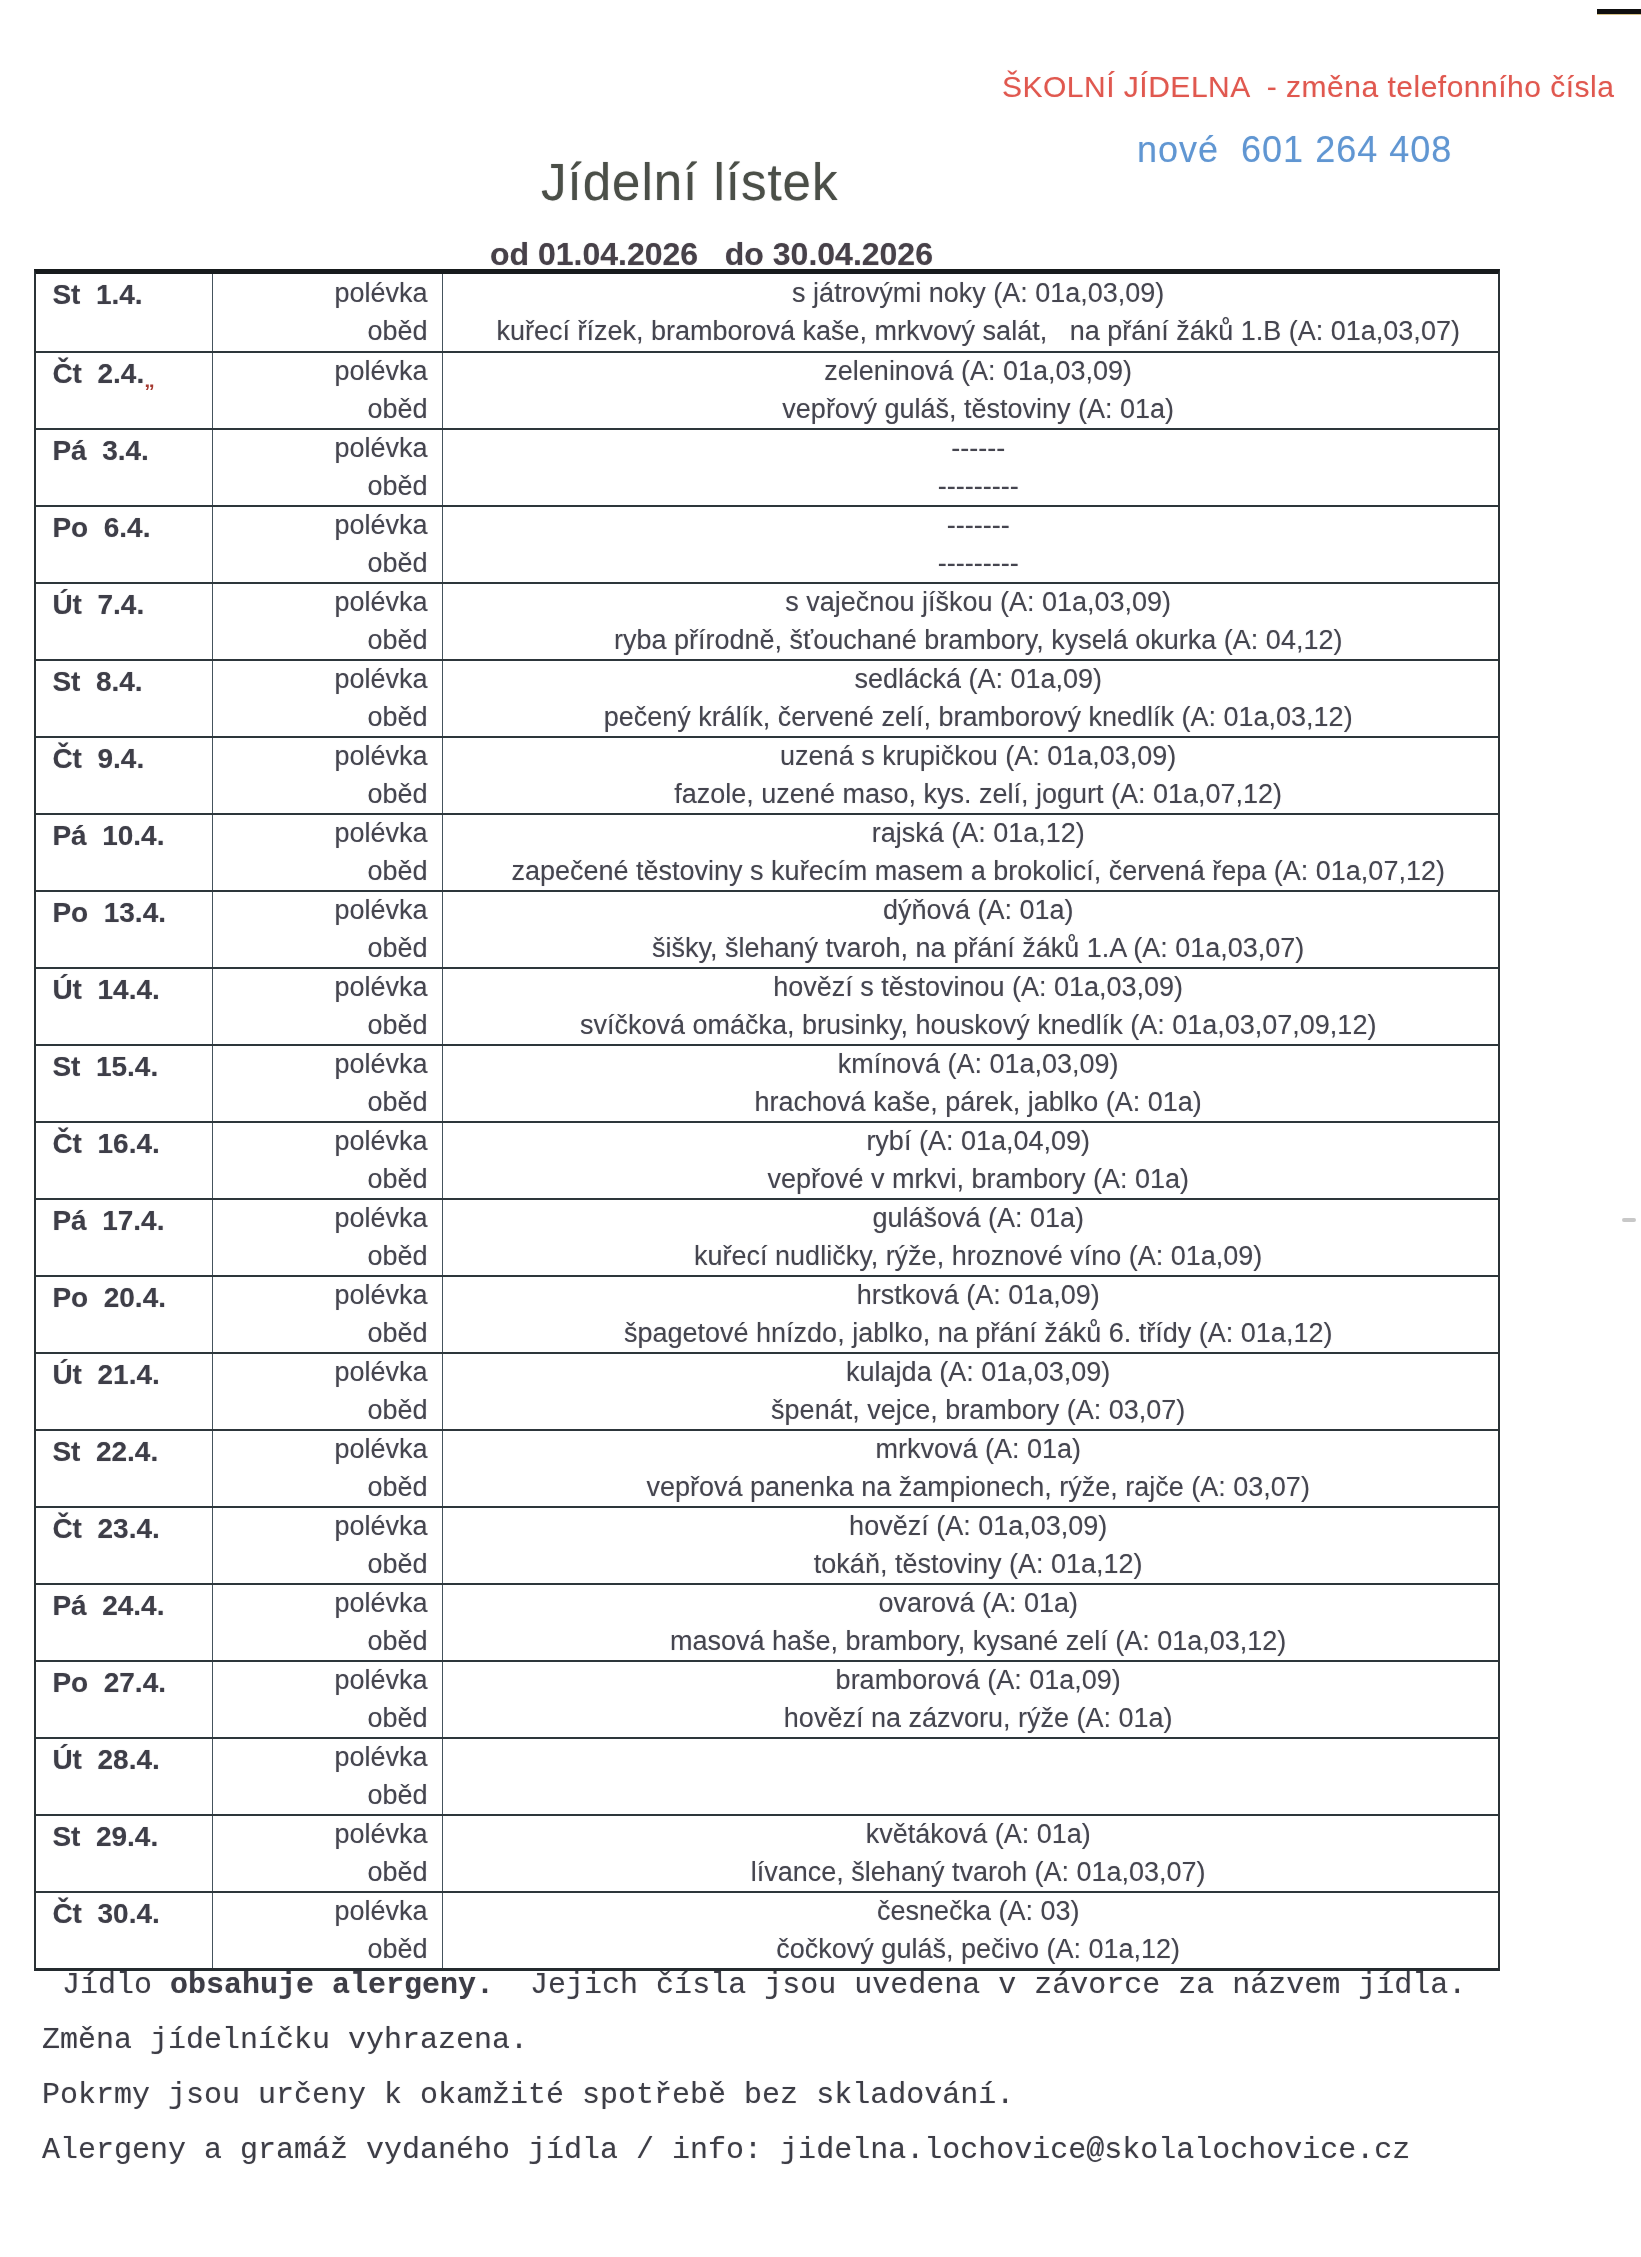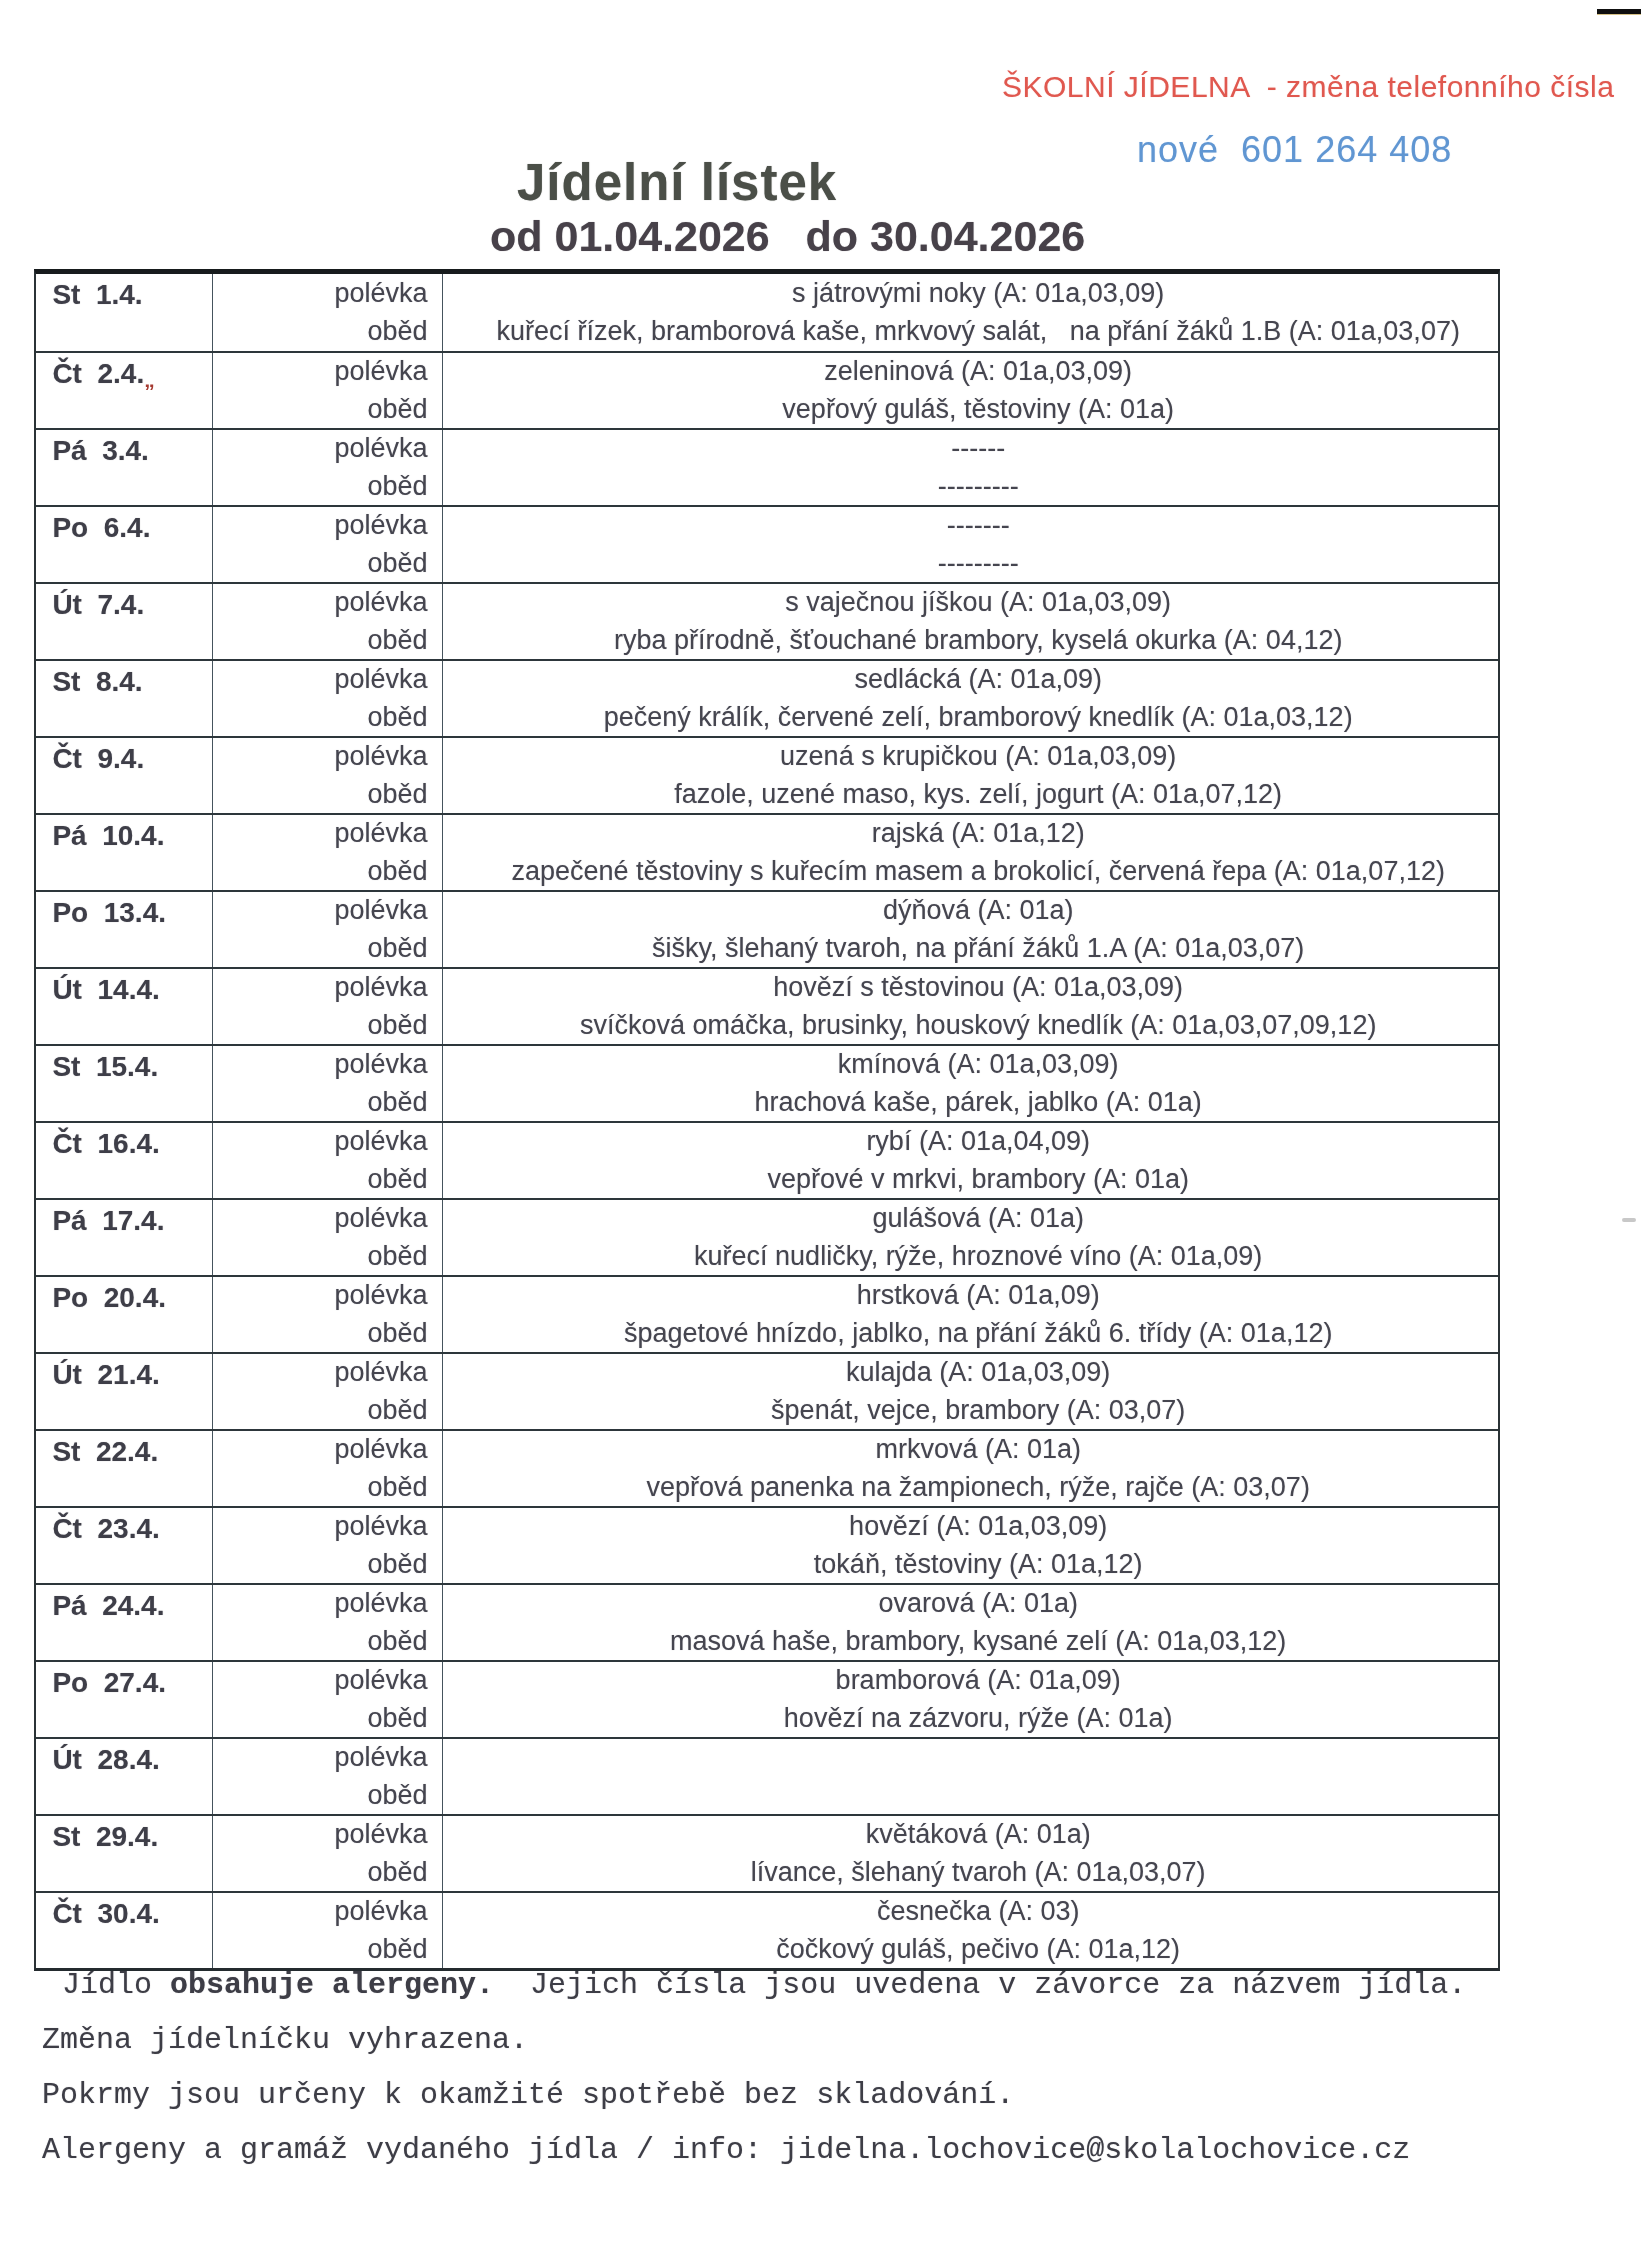--- a/index.html
+++ b/index.html
@@ -26,27 +26,27 @@
     position:absolute;top:70px;left:1002px;
     font-size:30px;color:#e0584f;white-space:pre;letter-spacing:0.5px;
     text-shadow:0 0 1px rgba(224,88,79,.35);
   }
   .notice-blue{
     position:absolute;top:129px;left:1137px;
     font-size:36px;color:#6096d2;white-space:pre;letter-spacing:1px;
     text-shadow:0 0 1px rgba(96,150,210,.35);
   }
   .doc-title{
-    position:absolute;top:153px;left:517px;
-    font-size:51px;font-weight:bold;color:#4b4f48;letter-spacing:1px;
+    position:absolute;top:153px;left:541px;
+    font-size:51px;font-weight:normal;color:#4b4f48;letter-spacing:1px;
     text-shadow:0 0 1px rgba(70,75,68,.5);
   }
   .doc-subtitle{
-    position:absolute;top:212px;left:490px;
-    font-size:43px;font-weight:bold;color:#474149;white-space:pre;
+    position:absolute;top:236px;left:490px;
+    font-size:32px;font-weight:bold;color:#474149;white-space:pre;
     text-shadow:0 0 1px rgba(70,65,73,.45);
   }
   
   .menu-table{
     position:absolute;top:269px;left:34px;width:1466px;
     border-left:2.9px solid #2b3236;
     border-right:2.9px solid #2b3236;
     border-top:5.8px solid #171b1d;
     border-bottom:3.9px solid #242b2f;
     box-sizing:border-box;

